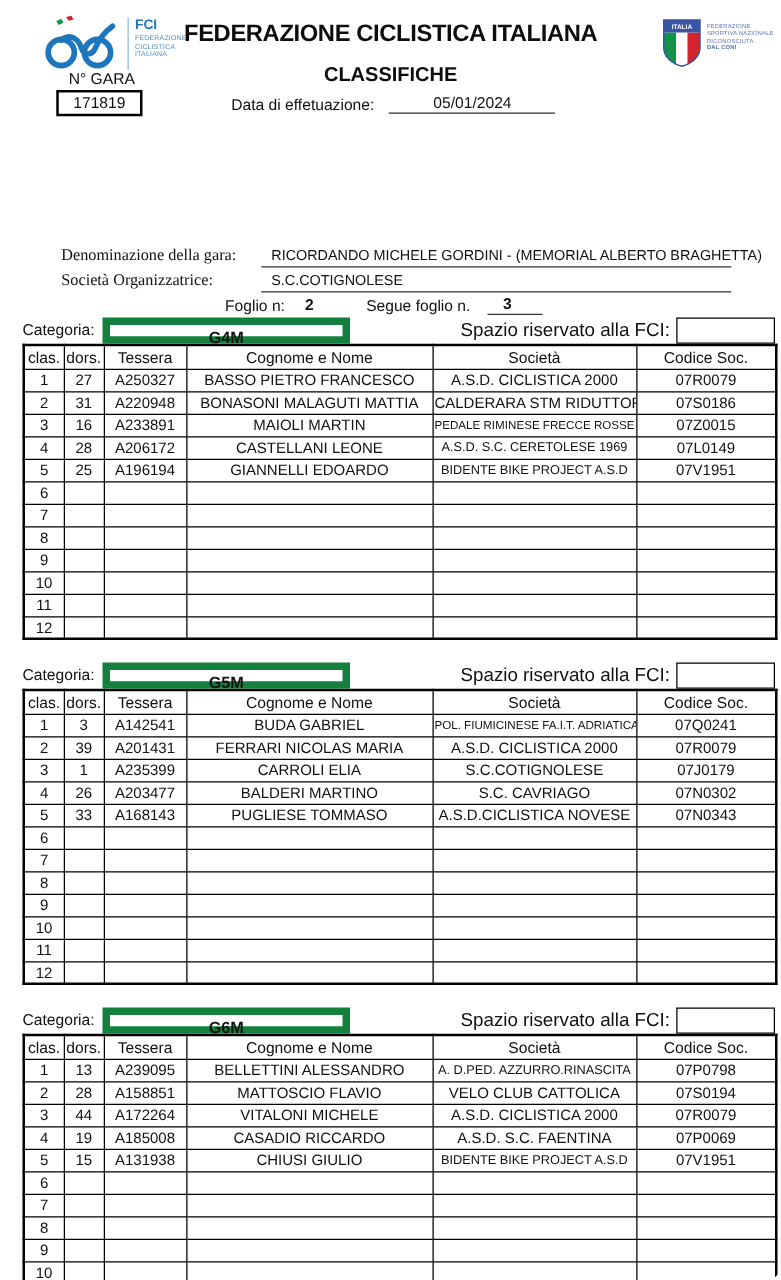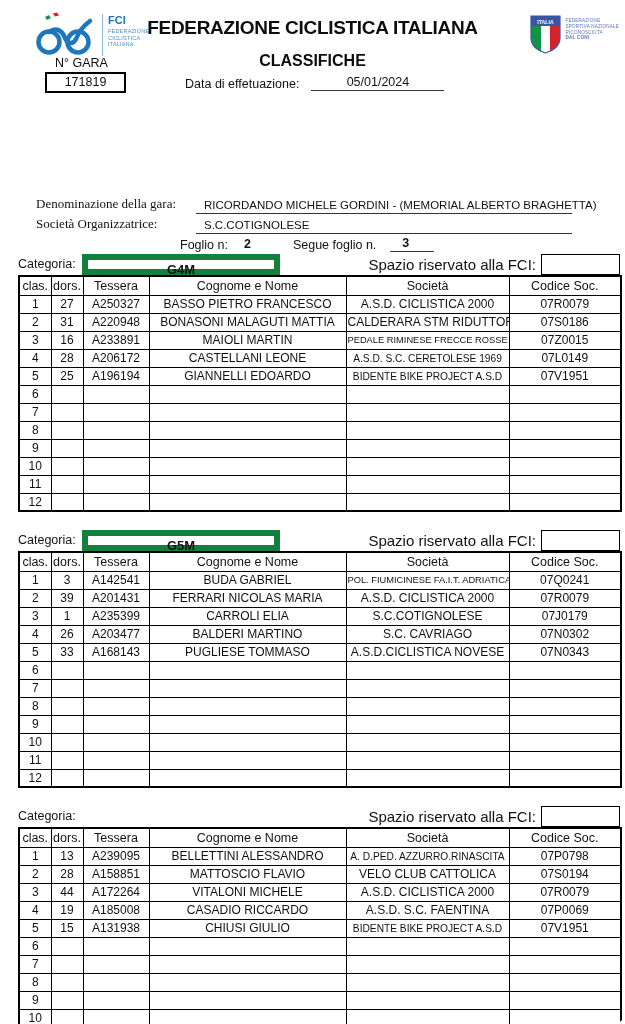--- a/index.html
+++ b/index.html
@@ -19,29 +19,29 @@
   .fci-line { color:#4a90c9; font-size:5.5px; line-height:6.5px; letter-spacing:.2px; }
   .main-title { position:absolute; left:120px; right:120px; top:17px; text-align:center;
     font-size:19px; font-weight:bold; letter-spacing:-0.3px; white-space:nowrap; color:#0d0d0d; }
   .sub-title { position:absolute; left:120px; right:120px; top:52px; text-align:center;
     font-size:16px; font-weight:bold; color:#0d0d0d; }
   .coni-block { position:absolute; right:6px; top:14px; display:flex; gap:4px; align-items:flex-start; }
   .coni-text { display:flex; flex-direction:column; padding-top:4px; }
   .coni-line { color:#5a74b8; font-size:4.6px; line-height:5.8px; letter-spacing:.2px; }
   .coni-line.b { font-weight:bold; }
   .ngara-label { position:absolute; left:55px; top:56px; font-size:12.5px; color:#0d0d0d; }
-  .gara-box { position:absolute; left:45px; top:72px; width:81px; height:21px;
+  .gara-box { position:absolute; left:45px; top:72px; width:69px; height:21px;
     border:2.5px solid #000; text-align:center; font-size:12.5px; line-height:16px; }
   .date-row { position:absolute; left:185px; top:75px; display:flex; align-items:flex-end; }
   .date-label { font-size:12.5px; }
   .date-value { width:133px; margin-left:12px; border-bottom:1.5px solid #333;
     text-align:center; font-size:12.5px; padding-bottom:1px; }
 
   
-  .meta-row { display:flex; align-items:flex-end; height:20px; margin-left:18px; }
+  .meta-row { display:flex; align-items:flex-end; height:20px; margin-left:31px; }
   .meta-label { font-family:"Liberation Serif", serif; font-size:13px; width:160px; padding-bottom:2px; }
   .meta-value { width:376px; border-bottom:1.2px solid #333; font-size:11.5px;
     padding:0 0 2px 8px; white-space:nowrap; }
   .foglio-row { display:flex; align-items:flex-end; height:18px; padding-left:162px; font-size:12.5px; }
   .foglio-num { font-weight:bold; margin-left:16px; padding-bottom:1px; }
   .segue-label { margin-left:42px; }
   .segue-num { font-weight:bold; margin-left:14px; width:44px; padding-left:12px;
     border-bottom:1.5px solid #333; padding-bottom:1px; }
 
   
@@ -400,20 +400,21 @@
                 <td class="team"></td>
                 <td></td>
               </tr>
             </tbody>
     </table>
   </section>
 
   <section>
     <div class="cat-row">
       <span class="cat-label">Categoria:</span>
+      <span class="cat-box">G6M</span>
       <span class="spazio-label">Spazio riservato alla FCI:</span>
       <span class="spazio-box"></span>
     </div>
     <table class="results">
       <colgroup>
         <col style="width:32px">
               <col style="width:32px">
               <col style="width:66px">
         <col style="width:197px">
               <col style="width:163px">

